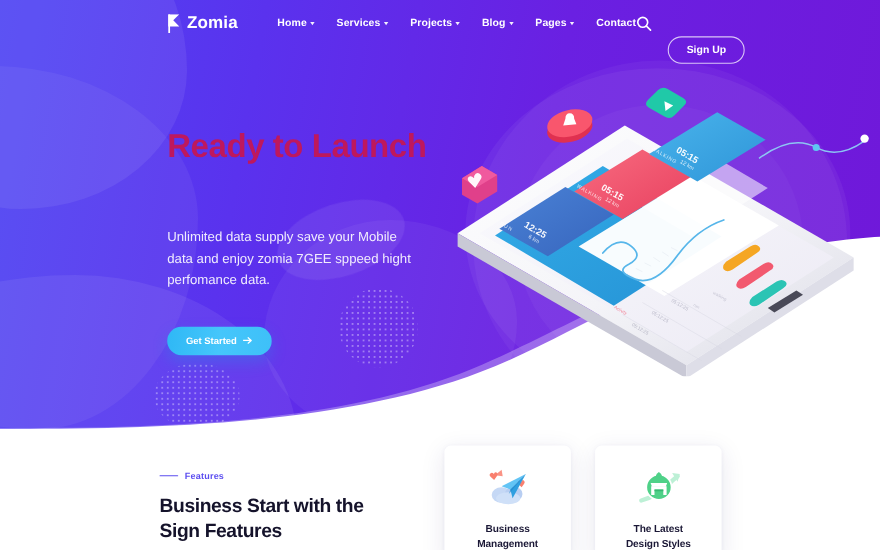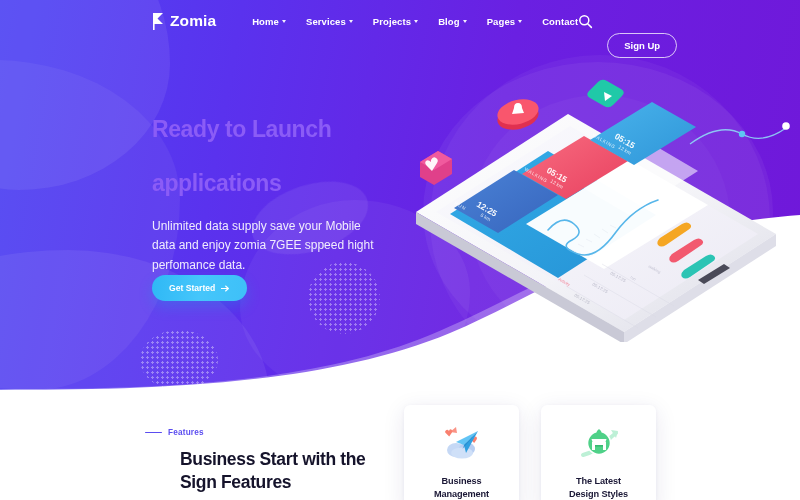--- a/index.html
+++ b/index.html
@@ -63,47 +63,47 @@
   .search-btn { width:15px; height:15px; cursor:pointer; }
   .signup {
     border:1.1px solid rgba(255,255,255,0.75); border-radius:14px;
     color:#fff; font-size:9.5px; font-weight:600;
     padding:6px 16px; cursor:pointer; background:transparent; white-space:nowrap;margin-top:48px;
   }
 
   
   .hero-copy { position:absolute; left:152px; top:116px; width:250px; z-index:30; }
   .hero-title {
-    color:#8b5cf6; font-size:23px; line-height:1.17; font-weight:700;
+    color:#be185d; font-size:30px; line-height:1.17; font-weight:700;
     letter-spacing:-0.4px;
   }
   .hero-sub {
     color:rgba(255,255,255,0.9); font-size:12px; line-height:1.62;
     margin-top:20px; width:232px;
   }
   .cta {
-    margin-top:0; display:inline-flex; align-items:center; gap:6px;
+    margin-top:32px; display:inline-flex; align-items:center; gap:6px;
     background:linear-gradient(95deg,#2fb8f5 0%,#45c6fb 50%,#3ec0f8 100%);
     color:#fff; font-size:8.6px; font-weight:700;
     padding:8px 17px; border-radius:16px; border:none; cursor:pointer;
     box-shadow:0 6px 14px rgba(30,150,230,0.33);
   }
 
   
   .illus { position:absolute; left:398px; top:52px; width:400px; height:290px; z-index:25; }
 
   
   .features { position:absolute; left:0; top:390px; width:800px; height:110px; background:#fff; }
   .feat-left { position:absolute; left:145px; top:38px; width:230px; }
   .feat-tag { display:flex; align-items:center; gap:6px; }
   .feat-dash { width:17px; height:1.6px; background:#5b4df0; border-radius:1px; }
   .feat-tag-text { color:#5b4df0; font-size:8.2px; font-weight:700; letter-spacing:0.2px; }
   .feat-head {
     margin-top:11px; color:#15132b; font-size:17.5px; line-height:1.33;
-    font-weight:700; letter-spacing:-0.35px;margin-left:35px;
+    font-weight:700; letter-spacing:-0.35px;
   }
 
   .cards { position:absolute; left:404px; top:15px; display:flex; gap:22px; }
   .card {
     width:115px; height:105px; background:#fff; border-radius:6px;
     box-shadow:0 5px 22px rgba(40,30,110,0.10), 0 1px 4px rgba(40,30,110,0.05);
     display:flex; flex-direction:column; align-items:center;
     padding-top:16px;
   }
   .card-icon { width:52px; height:44px; position:relative; }
@@ -252,21 +252,20 @@
 
   <svg class="wave" viewBox="0 0 800 175" preserveAspectRatio="none">
     <path d="M 0 175 L 0 174 C 120 174 300 174 430 120 C 540 74 600 18 800 2 L 800 175 Z" fill="#ffffff" opacity="0.28"></path>
     <path d="M 0 175 L 0 175 C 140 175 320 172 450 118 C 558 72 620 14 800 0 L 800 175 Z" fill="#ffffff"></path>
   </svg>
 
   <div class="hero-copy">
     <h1 class="hero-title">
       <span>Ready to Launch</span><br>
       <br>
-      <span>applications</span>
     </h1>
     <p class="hero-sub">Unlimited data supply save your Mobile data and enjoy zomia 7GEE sppeed hight perfomance data.</p>
     <button class="cta">
       <span>Get Started</span>
       <svg width="9" height="7" viewBox="0 0 9 7">
         <path d="M0 3.5 H6.5 M4.6 1 L7.4 3.5 L4.6 6" fill="none" stroke="#fff" stroke-width="1.1" stroke-linecap="round" stroke-linejoin="round"></path>
       </svg>
     </button>
   </div>
 

